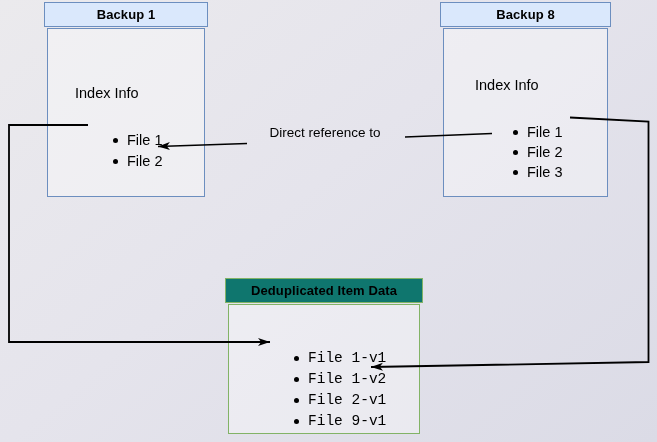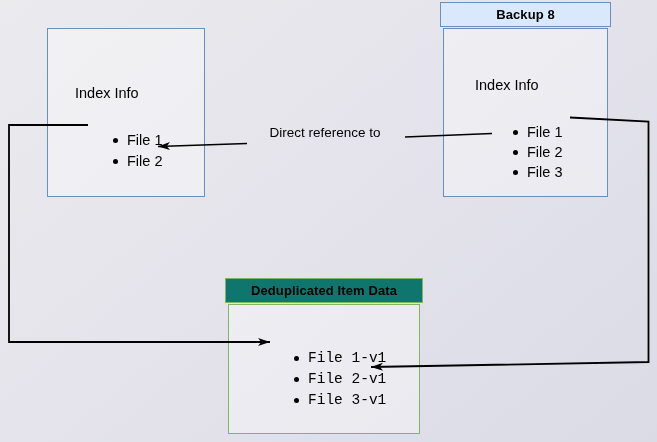--- a/index.html
+++ b/index.html
@@ -38,20 +38,23 @@
   .edge-label{
     position:absolute;left:235px;top:123px;width:180px;text-align:center;
     font-size:13.5px;line-height:19px;
   }
   svg.wires{position:absolute;left:0;top:0;z-index:5;pointer-events:none;}
 </style>
 </head>
 <body>
 
 <div class="node blue b1" style="left:47px;top:2px;width:158px;height:195px;">
+  <div class="node-header">
+    <span>Backup 1</span>
+  </div>
   <div class="node-body"></div>
   <div class="index-label" style="left:28px;top:60px;">Index Info</div>
   <ul class="file-list" style="left:50px;top:112px;">
     <li>File 1</li>
     <li>File 2</li>
   </ul>
 </div>
 
 <div class="node blue b2" style="left:443px;top:2px;width:165px;height:195px;">
   <div class="node-header">
@@ -66,22 +69,23 @@
   </ul>
 </div>
 
 <div class="node green dd" style="left:228px;top:278px;width:192px;height:156px;">
   <div class="node-header">
     <span>Deduplicated Item Data</span>
   </div>
   <div class="node-body"></div>
   <ul class="file-list" style="left:50px;top:54px;">
     <li>File 1-v1</li>
+    <li>File 1-v2</li>
     <li>File 2-v1</li>
-    <li>File 3-v1</li>
+    <li>File 9-v1</li>
   </ul>
 </div>
 
 <div class="edge-label">
   <div>Direct reference to</div>
 </div>
 
 <svg class="wires" width="657" height="442" viewBox="0 0 657 442">
   <defs>
     <marker id="ah" markerUnits="userSpaceOnUse" markerWidth="14" markerHeight="10" refX="12" refY="5" orient="auto">

